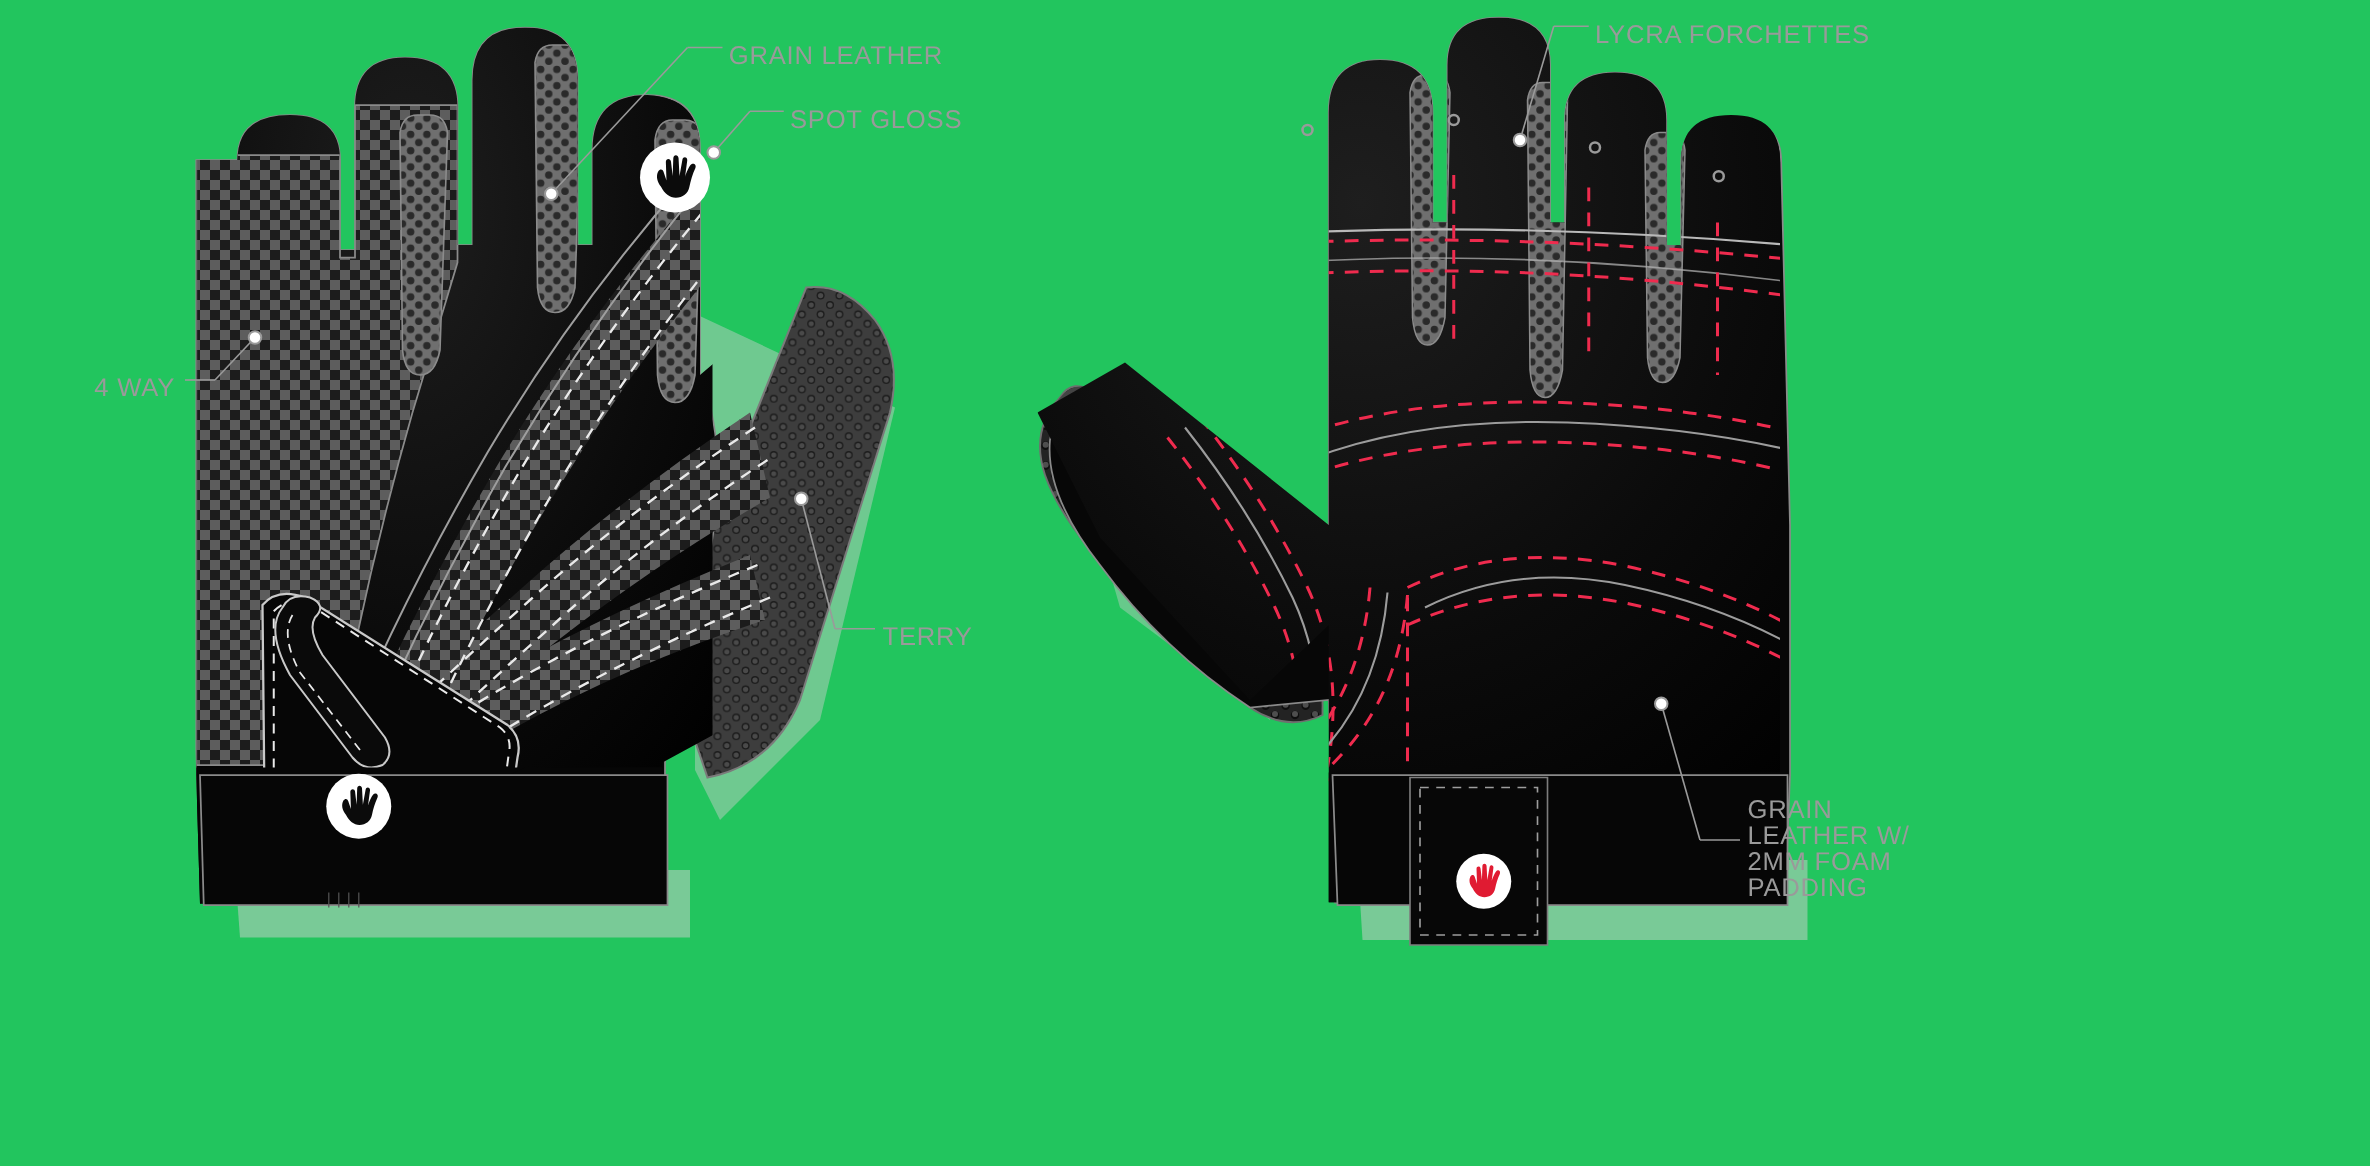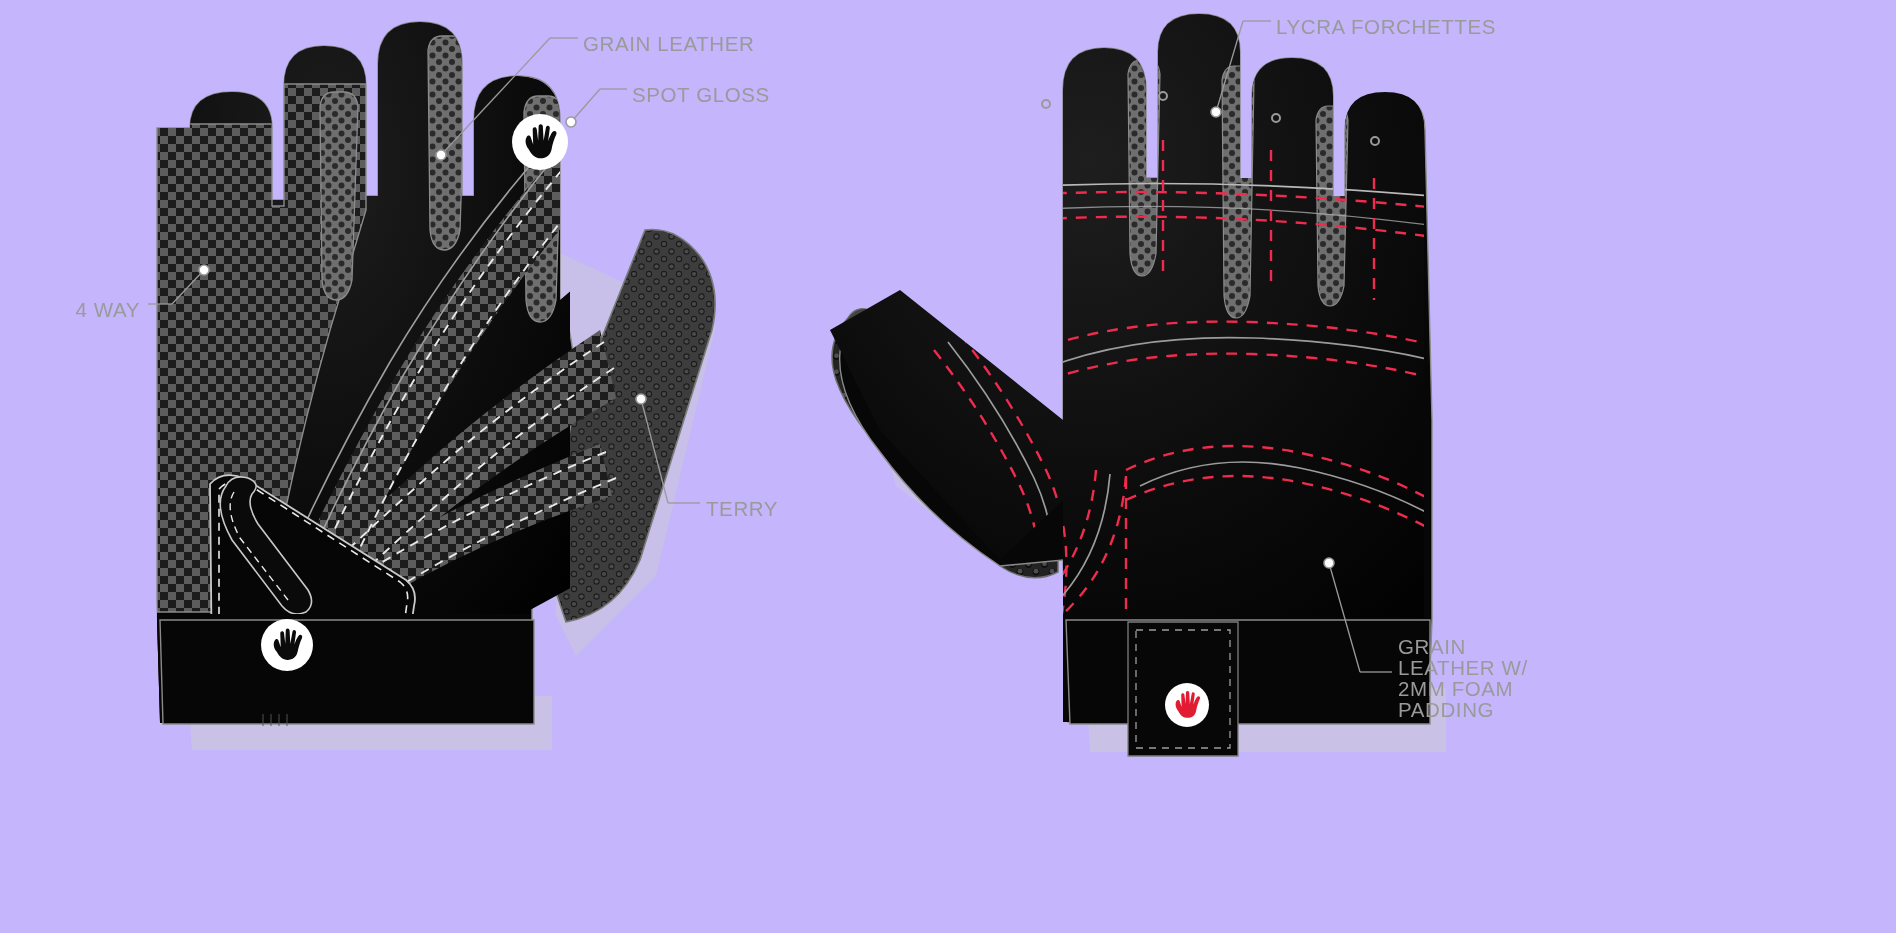--- a/index.html
+++ b/index.html
@@ -12,21 +12,21 @@
     width: 1896px;
     height: 933px;
     font-family: "Liberation Sans", sans-serif;
     overflow: hidden;
     position: relative;
   }
   #stage {
     position: relative;
     width: 1896px;
     height: 933px;
-    background: #c4b5fd;
+    background: #22c55e;
   }
   svg.sheet {
     position: absolute;
     top: 0; left: 0;
     width: 1896px;
     height: 933px;
     display: block;
   }
   .callout-text {
     font-family: "Liberation Sans", sans-serif;

